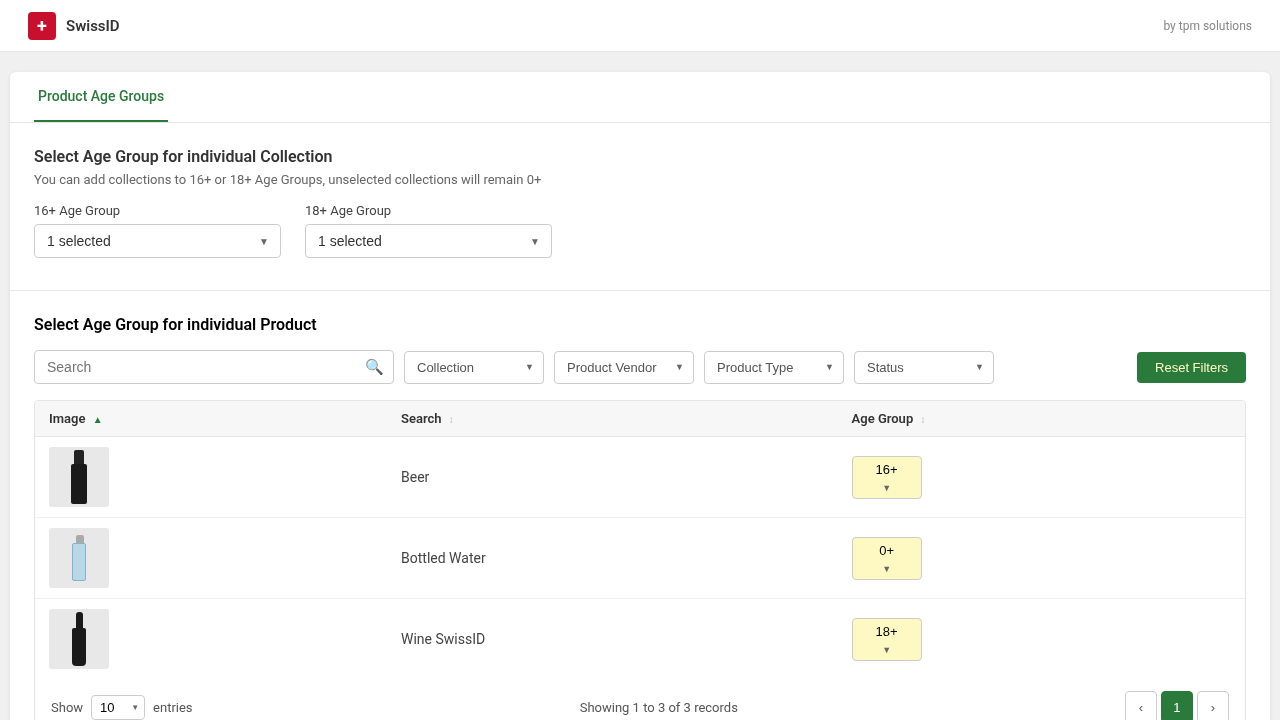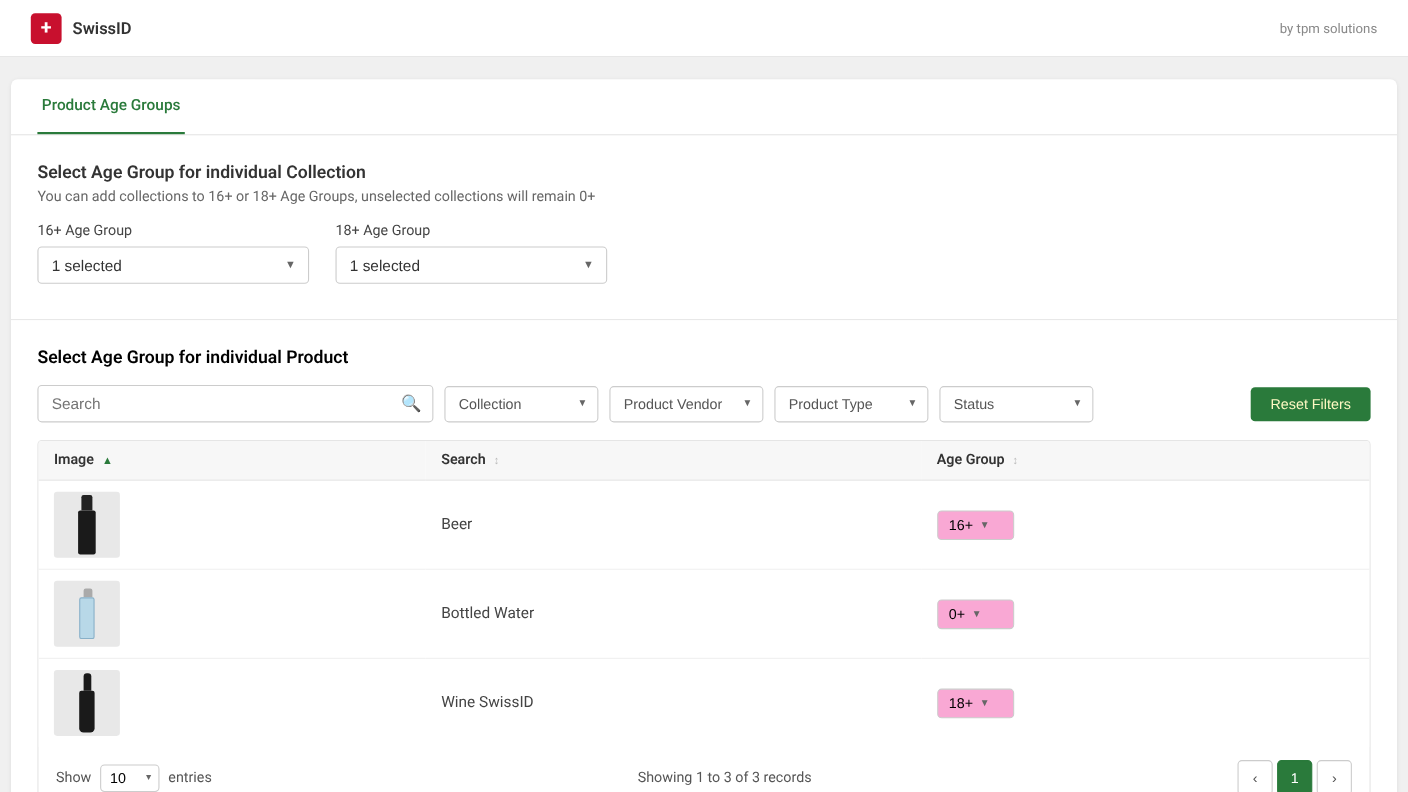--- a/index.html
+++ b/index.html
@@ -204,24 +204,25 @@
 
     
     .age-badge-wrap { position: relative; display: inline-block; }
     .age-badge {
       display: inline-flex;
       align-items: center;
       gap: 6px;
       padding: 5px 10px;
       border: 1px solid #ccc;
       border-radius: 4px;
-      background: #f9a8d4;
+      background: #fef9c3;
       font-size: 13px;
       cursor: pointer;
       min-width: 70px;
+      flex-direction: column;
     }
     .age-badge .badge-arrow { font-size: 9px; color: #666; }
 
     
     .table-footer {
       display: flex;
       align-items: center;
       justify-content: space-between;
       padding: 12px 16px;
       font-size: 13px;

